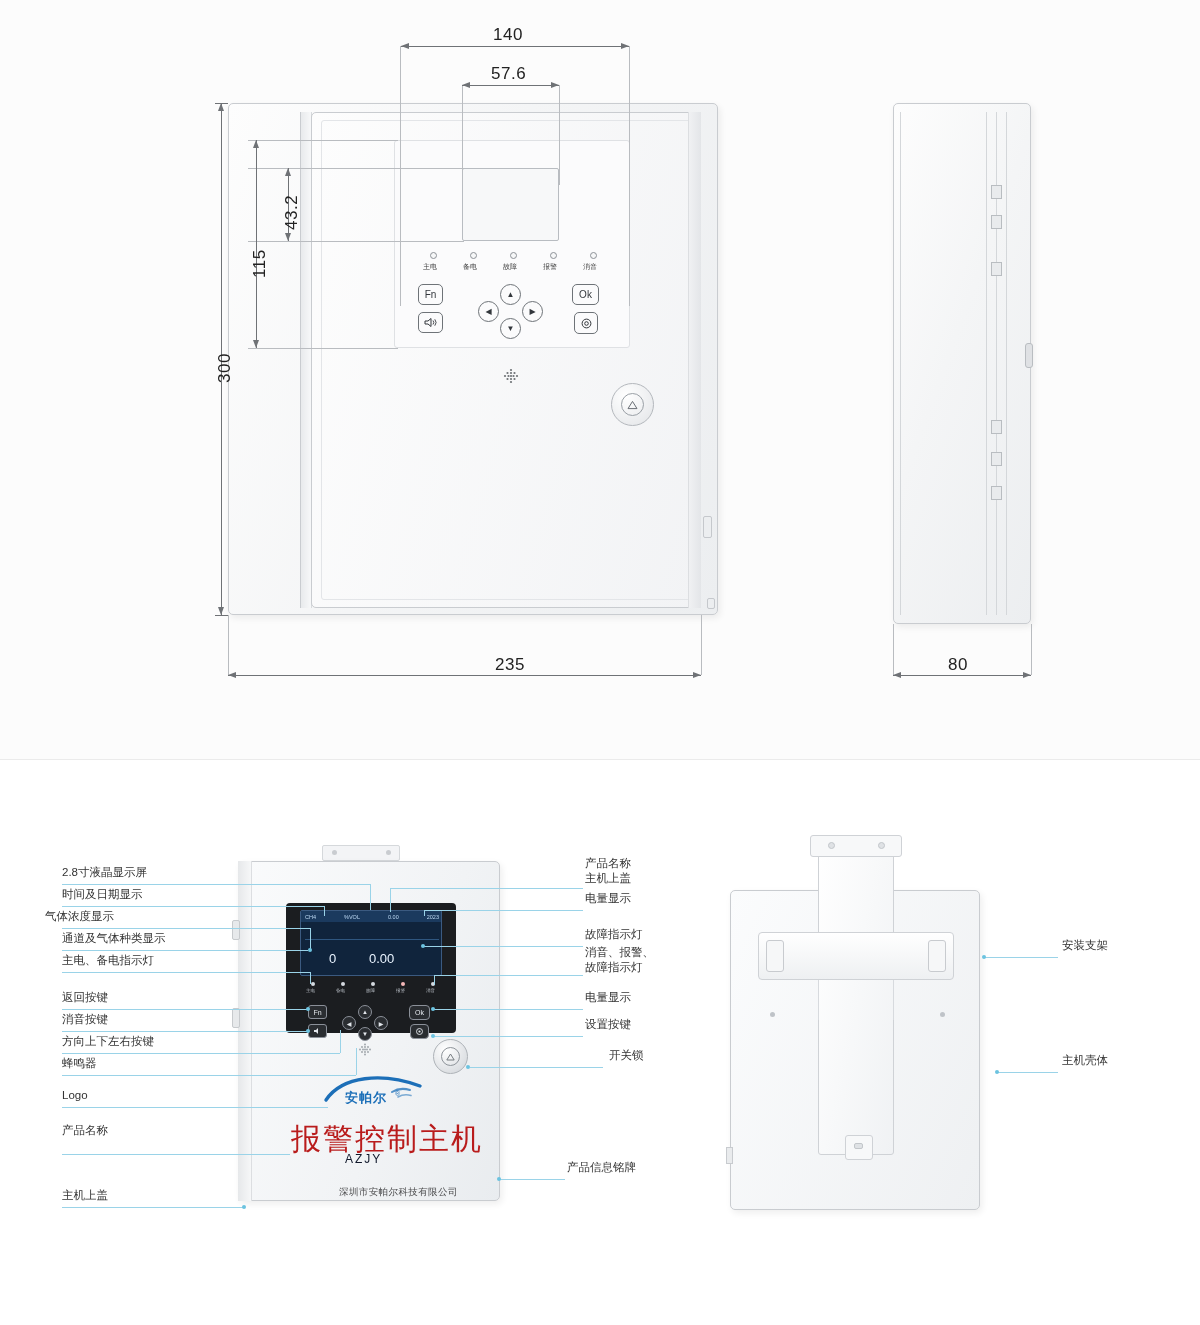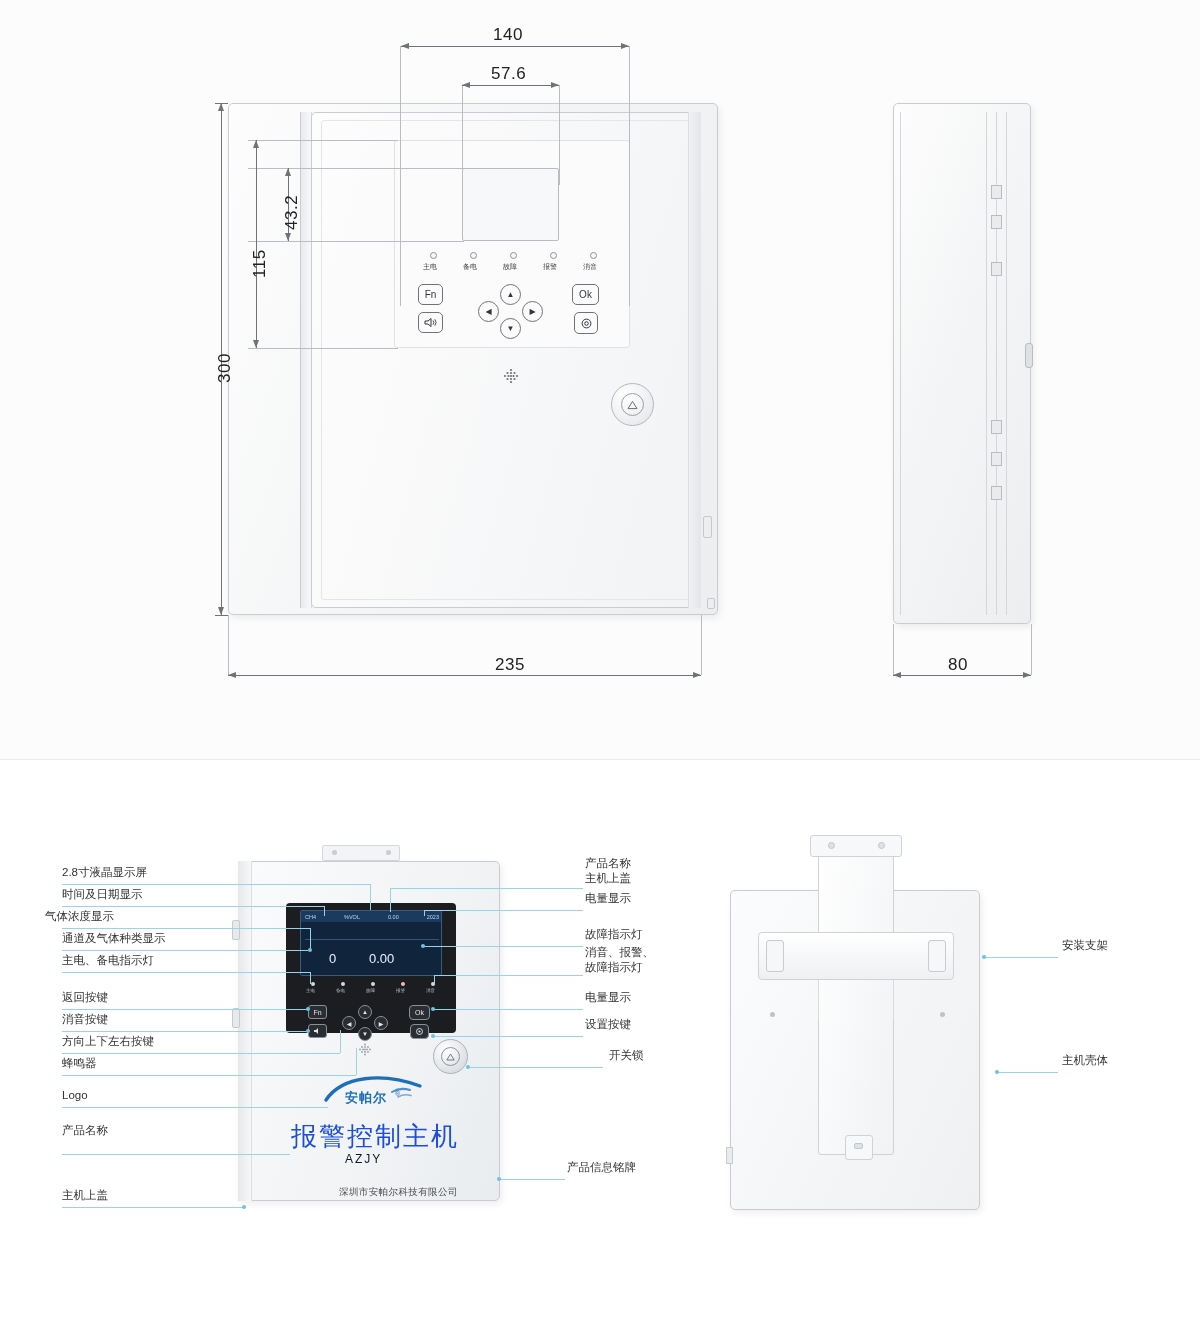--- a/index.html
+++ b/index.html
@@ -99,21 +99,21 @@
   .dl-v { width:1px; }
   .ext { position:absolute; background:#b9bcc0; }
   .arrow-l, .arrow-r, .arrow-u, .arrow-d {
     position:absolute; width:0; height:0;
   }
   .arrow-l { border-top:3.5px solid transparent; border-bottom:3.5px solid transparent; border-right:8px solid #6f7276; }
   .arrow-r { border-top:3.5px solid transparent; border-bottom:3.5px solid transparent; border-left:8px solid #6f7276; }
   .arrow-u { border-left:3.5px solid transparent; border-right:3.5px solid transparent; border-bottom:8px solid #6f7276; }
   .arrow-d { border-left:3.5px solid transparent; border-right:3.5px solid transparent; border-top:8px solid #6f7276; }
 
-  .prodtitle { font-size:26px; letter-spacing:2px; color:#1d4ed8; }
+  .prodtitle { font-size:30px; letter-spacing:2px; color:#b91c1c; }
   .prodsub { font-size:12px; letter-spacing:2px; color:#0f172a; }
   .company { font-size:9.5px; color:#4a4a4c; letter-spacing:.4px; }
   .logo-text { font-size:13px; color:#1c6fb8; letter-spacing:1px; font-weight:bold; }
 </style>
 </head>
 <body>
 
 <div id="panel-top">
 
   <div class="enclosure shadow-soft" style="left:228px; top:103px; width:490px; height:512px;"></div>

